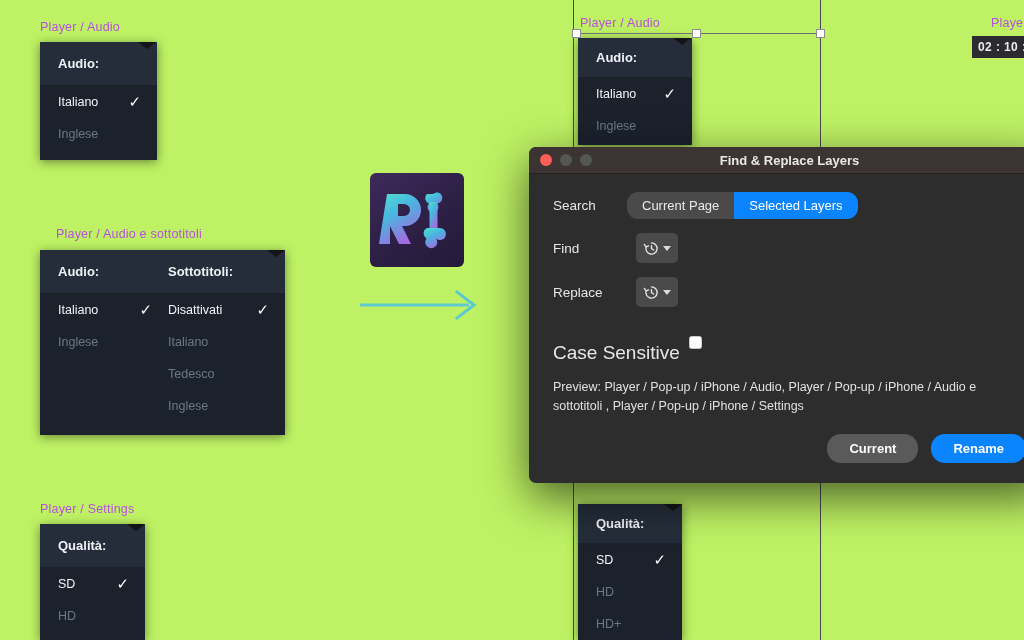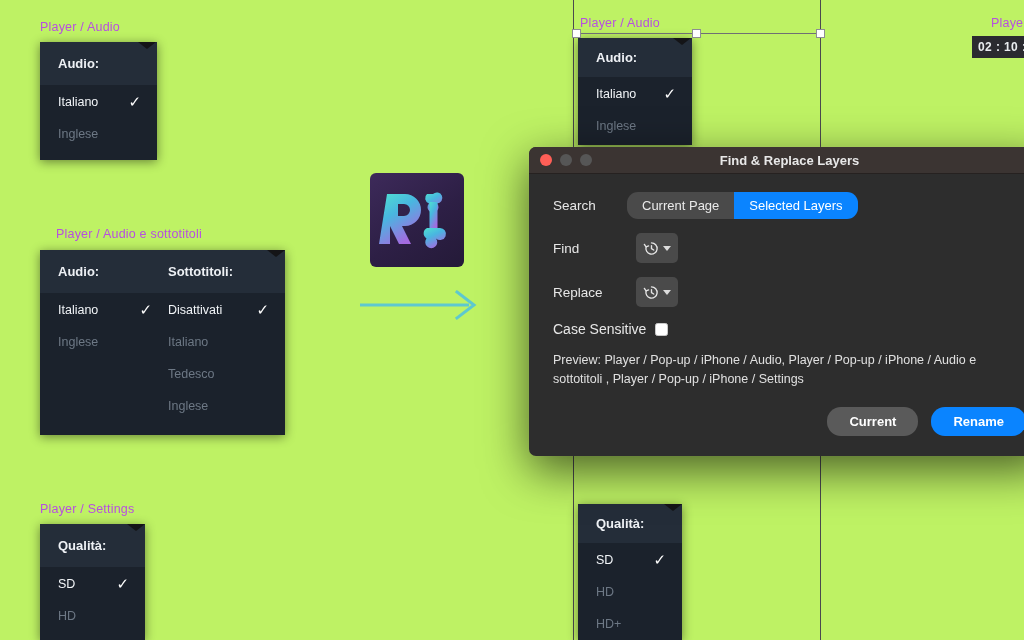--- a/index.html
+++ b/index.html
@@ -179,21 +179,21 @@
     border-radius:5px;
     display:flex;
     align-items:center;
     justify-content:center;
     gap:3px;
     flex:0 0 42px;
   }
   .caret { width:0;height:0;border-left:4px solid transparent;border-right:4px solid transparent;border-top:5px solid #dcdcdc; }
 
   .casewrap { display:flex; align-items:center; margin:4px 0 14px 0; }
-  .casewrap .lbl { font-size:14px; color:#e7e7e7; margin-right:9px; }
+  .casewrap .lbl { font-size:19px; color:#e7e7e7; margin-right:9px;margin-top:21px; }
   .checkbox {
     width:13px;height:13px;
     background:#ffffff;
     border-radius:2.5px;
     border:1px solid #c9c9c9;
   }
 
   .preview {
     font-size:12.5px;
     line-height:1.5;

